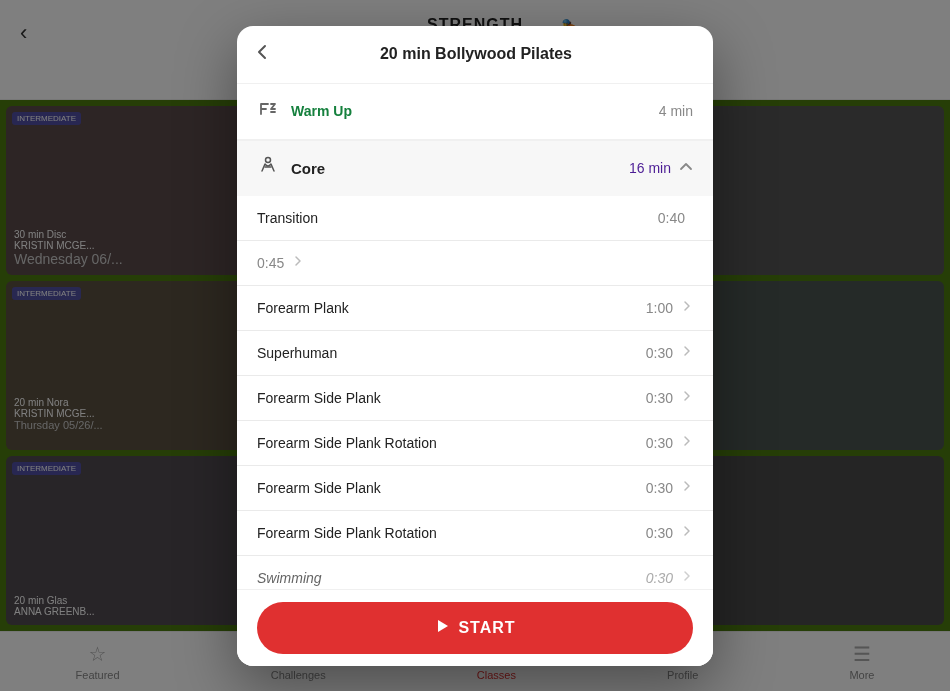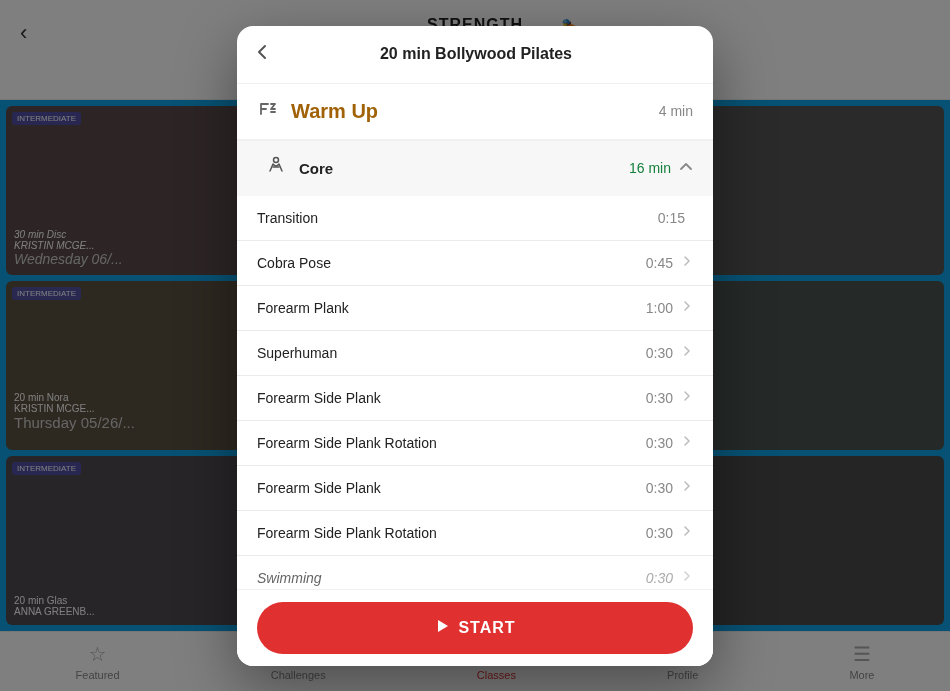--- a/index.html
+++ b/index.html
@@ -154,21 +154,21 @@
       color: #555;
     }
     .section-header .section-name {
       flex: 1;
       font-size: 15px;
       font-weight: 600;
       color: #222;
     }
     .section-header .section-duration {
       font-size: 14px;
-      color: #15803d;
+      color: #4c1d95;
       margin-right: 8px;
       text-align: center;
     }
     .section-header .chevron-up {
       font-size: 14px;
       color: #888;
     }
 
     .section-divider {
       height: 1px;
@@ -210,23 +210,23 @@
       padding: 14px 20px;
       border-bottom: 1px solid #f0f0f0;
     }
     .warmup-icon {
       font-size: 20px;
       margin-right: 12px;
       color: #555;
     }
     .warmup-name {
       flex: 1;
-      font-size: 20px;
+      font-size: 14px;
       font-weight: 600;
-      color: #a16207;
+      color: #15803d;
     }
     .warmup-duration {
       font-size: 14px;
       color: #888;
     }
 
     
     .modal-footer {
       padding: 12px 20px;
       background: #fff;
@@ -284,30 +284,30 @@
   <div class="nav-item">
     <span class="icon">🚴</span>
     <span class="label" style="text-align:center; line-height:1.2">Bike<br>Bootcamp</span>
   </div>
   <div class="nav-item">
     <span class="icon">🚶</span>
     <span class="label">Walking</span>
   </div>
 </div>
 
-<div style="position:absolute;top:100px;left:0;right:0;bottom:60px;background:#0ea5e9;z-index:1;display:grid;grid-template-columns:240px 1fr 1fr;grid-template-rows:1fr 1fr 1fr;gap:6px;padding:6px;overflow:hidden;">
+<div style="position:absolute;top:100px;left:0;right:0;bottom:60px;background:#4d7c0f;z-index:1;display:grid;grid-template-columns:240px 1fr 1fr;grid-template-rows:1fr 1fr 1fr;gap:6px;padding:6px;overflow:hidden;">
   <div style="background:#5a4a4a;border-radius:6px;position:relative;">
     <div style="position:absolute;top:6px;left:6px;background:rgba(80,80,180,0.85);color:#fff;font-size:8px;padding:2px 5px;border-radius:3px;">INTERMEDIATE</div>
-    <div style="position:absolute;bottom:8px;left:8px;color:#fff;font-size:10px;font-style:italic;">30 min Disc<br>KRISTIN MCGE...<br><span style="font-size:14px;color:#ccc">Wednesday 06/...</span></div>
+    <div style="position:absolute;bottom:8px;left:8px;color:#fff;font-size:10px;">30 min Disc<br>KRISTIN MCGE...<br><span style="font-size:14px;color:#ccc">Wednesday 06/...</span></div>
   </div>
   <div style="background:#4a4a5a;border-radius:6px;"></div>
   <div style="background:#555;border-radius:6px;"></div>
   <div style="background:#5a5040;border-radius:6px;position:relative;">
     <div style="position:absolute;top:6px;left:6px;background:rgba(80,80,180,0.85);color:#fff;font-size:8px;padding:2px 5px;border-radius:3px;">INTERMEDIATE</div>
-    <div style="position:absolute;bottom:19px;left:8px;color:#fff;font-size:10px;">20 min Nora<br>KRISTIN MCGE...<br><span style="font-size:15px;color:#ccc">Thursday 05/26/...</span></div>
+    <div style="position:absolute;bottom:19px;left:8px;color:#fff;font-size:10px;">20 min Nora<br>KRISTIN MCGE...<br><span style="font-size:11px;color:#ccc">Thursday 05/26/...</span></div>
   </div>
   <div style="background:#555;border-radius:6px;"></div>
   <div style="background:#4a5550;border-radius:6px;"></div>
   <div style="background:#504a50;border-radius:6px;position:relative;">
     <div style="position:absolute;top:6px;left:6px;background:rgba(80,80,180,0.85);color:#fff;font-size:8px;padding:2px 5px;border-radius:3px;">INTERMEDIATE</div>
     <div style="position:absolute;bottom:8px;left:8px;color:#fff;font-size:10px;">20 min Glas<br>ANNA GREENB...</div>
   </div>
   <div style="background:#555;border-radius:6px;"></div>
   <div style="background:#4a4a4a;border-radius:6px;"></div>
 </div>
@@ -356,46 +356,45 @@
             <path d="M4 6 L4 16 M4 6 L11 6 M4 11 L9 11" stroke="#666" stroke-width="1.8" stroke-linecap="round"></path>
             <path d="M14 6 L18 6 L14 11 L18 11 M14 14 L18 14" stroke="#666" stroke-width="1.8" stroke-linecap="round" stroke-linejoin="round"></path>
           </svg>
         </span>
         <span class="warmup-name">Warm Up</span>
         <span class="warmup-duration">4 min</span>
       </div>
 
       <div class="section-divider"></div>
 
-      <div style="background:#f7f7f7;padding-left:8px;">
+      <div style="background:#f7f7f7;">
         <div class="section-header">
           <span class="section-icon">
             <svg width="22" height="22" viewBox="0 0 22 22" fill="none">
               <circle cx="11" cy="5" r="2.5" stroke="#555" stroke-width="1.5"></circle>
               <path d="M8 9 L5 16 M14 9 L17 16 M8 9 Q11 13 14 9" stroke="#555" stroke-width="1.5" stroke-linecap="round"></path>
               <path d="M8 12 L14 12" stroke="#555" stroke-width="1.5" stroke-linecap="round"></path>
             </svg>
           </span>
           <span class="section-name">Core</span>
           <span class="section-duration">16 min</span>
           <span class="chevron-up">
             <svg width="14" height="14" viewBox="0 0 14 14" fill="none">
               <path d="M2 9 L7 4 L12 9" stroke="#888" stroke-width="1.8" stroke-linecap="round" stroke-linejoin="round"></path>
             </svg>
           </span>
         </div>
       </div>
 
       <div class="workout-item transition-item">
         <span class="item-name">Transition</span>
-        <span class="item-duration">0:15</span>
-      </div>
-
-      <div class="workout-item">
-        <span class="item-name">Cobra Pose</span>
+        <span class="item-duration">0:40</span>
+      </div>
+
+      <div class="workout-item">
         <span class="item-duration">0:45</span>
         <span class="item-chevron">
           <svg width="12" height="12" viewBox="0 0 12 12" fill="none">
               <path d="M4 2 L8 6 L4 10" stroke="#bbb" stroke-width="1.5" stroke-linecap="round" stroke-linejoin="round"></path>
             </svg>
         </span>
       </div>
 
       <div class="workout-item">
         <span class="item-name">Forearm Plank</span>

